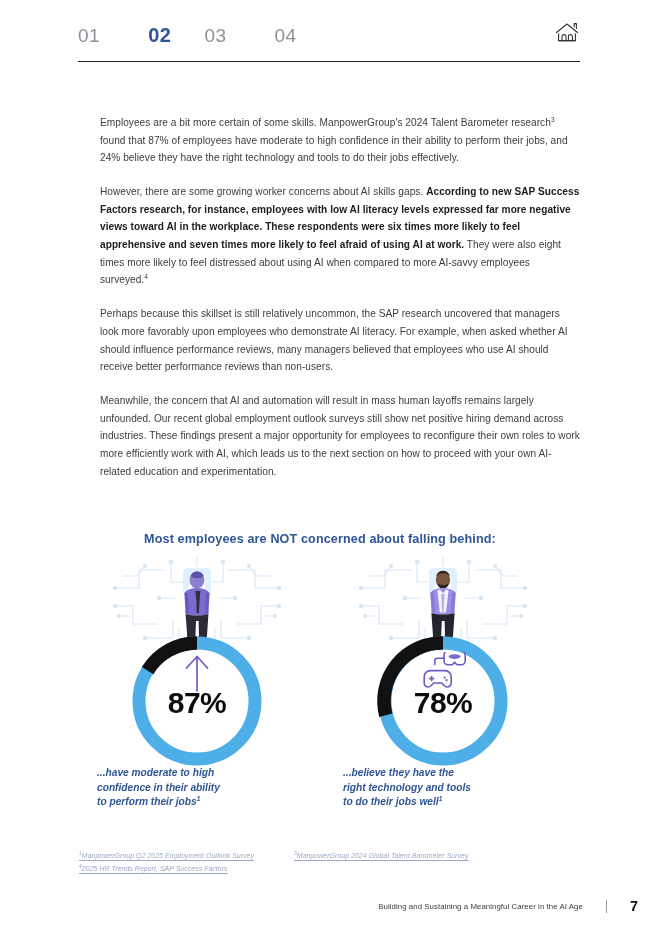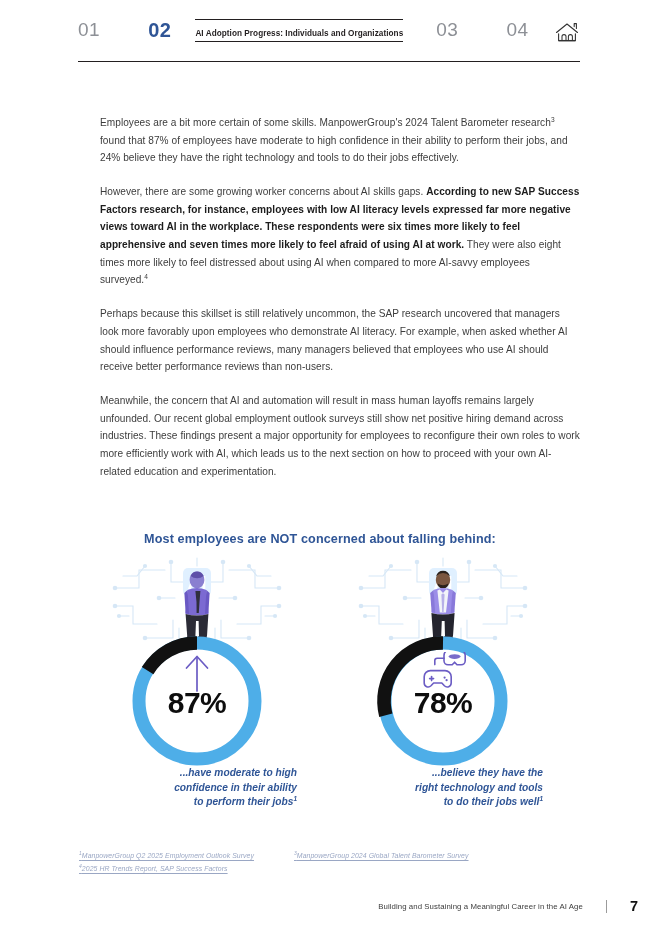--- a/index.html
+++ b/index.html
@@ -18,21 +18,21 @@
 
   
   .header {
     position: absolute;
     left: 78px; top: 20px;
     width: 502px;
     height: 42px;
   }
   .nav {
     display: flex;
-    align-items: flex-start;
+    align-items: center;
     height: 30px;
     position: relative;
     gap: 17px;
   }
   .nav-num {
     font-size: 19px;
     letter-spacing: 0.5px;
     color: #8d9096;
     font-weight: 400;
     line-height: 1;
@@ -167,21 +167,21 @@
   }
   .inner-icon {
     position: absolute;
     left: 50%;
     top: 98px;
     transform: translateX(-50%);
     width: 58px;
     height: 40px;
   }
   .caption {
-    text-align: right;
+    text-align: left;
     font-size: 10.2px;
     font-weight: bold;
     font-style: italic;
     color: #2f5596;
     line-height: 14.5px;
     margin-top: -6px;
     width: 200px;
   }
   .caption sup { font-size: 6.5px; vertical-align: super; line-height: 0; }
 
@@ -234,23 +234,20 @@
   }
 </style>
 </head>
 <body>
 
 <div class="header">
   <div class="nav">
     <span class="nav-num">01</span>
     <span class="nav-sep"></span>
     <span class="nav-num active">02</span>
-    <span class="nav-title-wrap">
-      <span class="nav-title">AI Adoption Progress: Individuals and Organizations</span>
-    </span>
     <span class="nav-num nav-after">03</span>
     <span class="nav-sep"></span>
     <span class="nav-num">04</span>
 
     <span class="home-icon">
       <svg width="26" height="24" viewBox="0 0 26 24">
         <path d="M2.5 11.5 L13 3 L23.5 11.5" fill="none" stroke="#333" stroke-width="1.1" stroke-linejoin="round" stroke-linecap="round"></path>
         <path d="M20.2 5.6 L20.2 2.6 L22.4 2.6 L22.4 7.4" fill="none" stroke="#333" stroke-width="1.1" stroke-linejoin="round" stroke-linecap="round"></path>
         <path d="M4.6 12.8 L4.6 19.6 L21.4 19.6 L21.4 12.8" fill="none" stroke="#333" stroke-width="1.1" stroke-linejoin="round" stroke-linecap="round"></path>
         <path d="M4.6 19.6 L21.4 19.6" fill="none" stroke="#333" stroke-width="1.3"></path>

